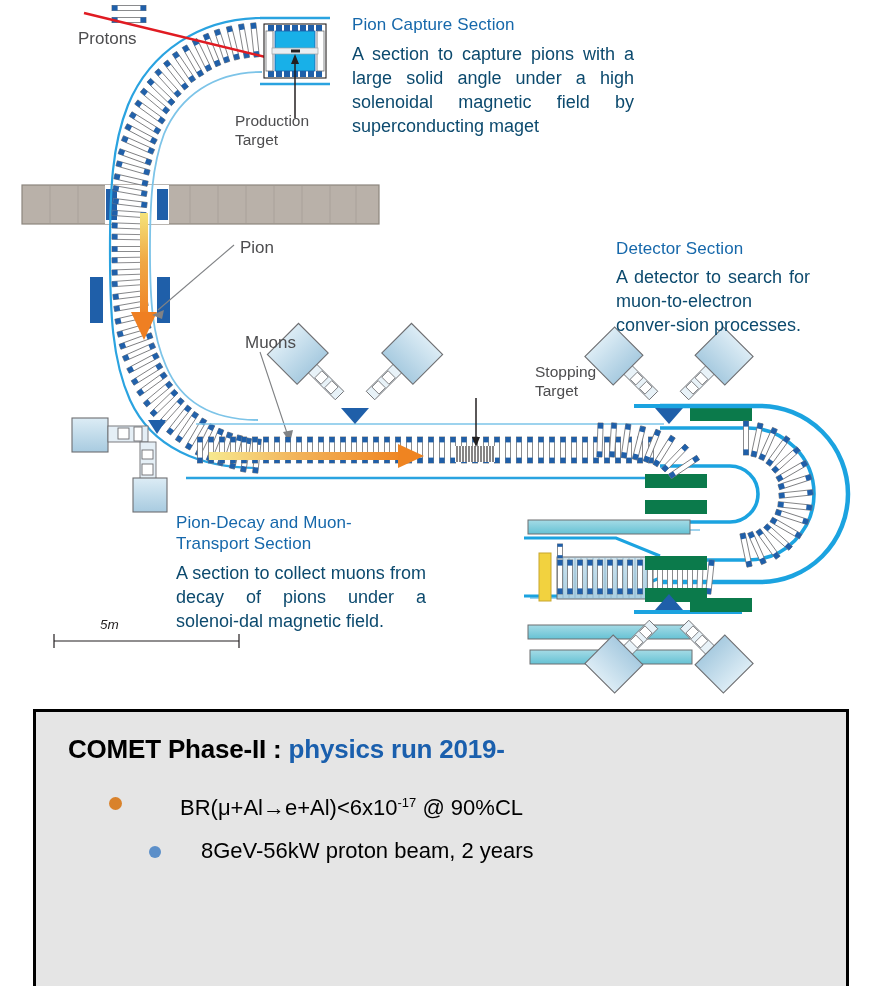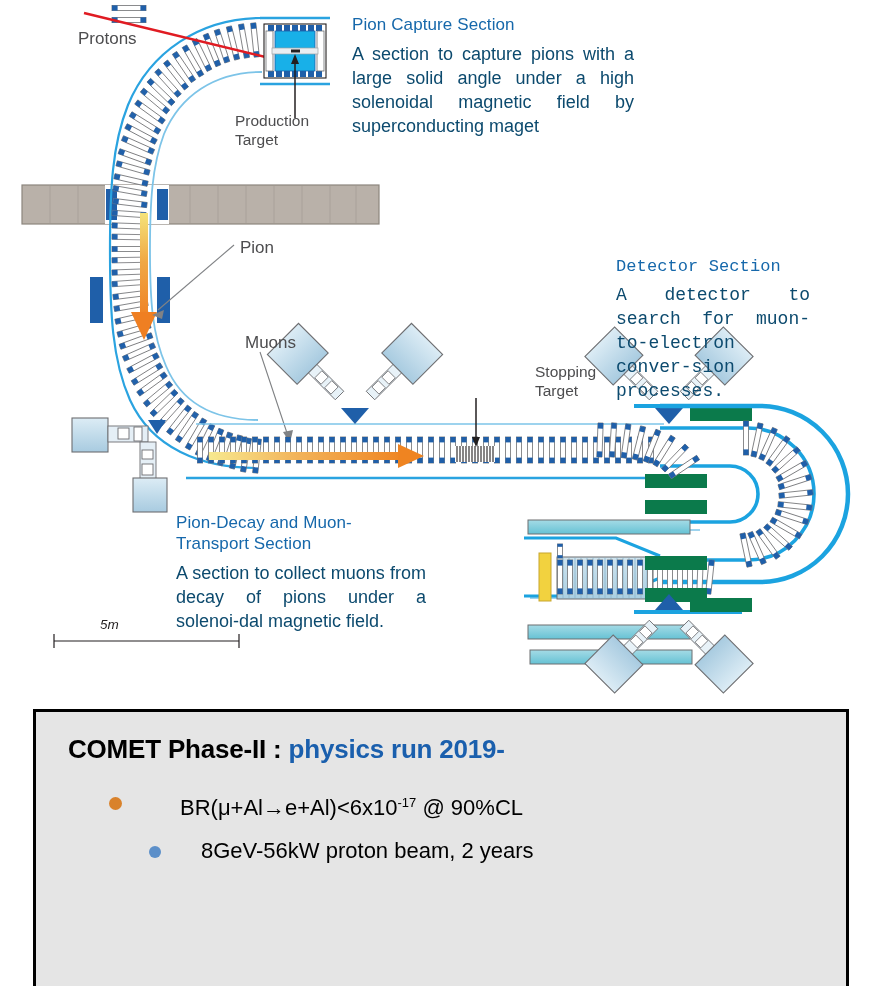--- a/index.html
+++ b/index.html
@@ -683,21 +683,21 @@
       <line x1="54" y1="634" x2="54" y2="648" stroke="#231f20" stroke-width="1.2"></line>
       <line x1="239" y1="634" x2="239" y2="648" stroke="#231f20" stroke-width="1.2"></line>
     </g>
   </svg>
 
   <div class="abs" style="left:352px; top:14px; width:282px;">
     <div class="sec-head">Pion Capture Section</div>
     <div class="sec-body" style="margin-top:7px;">A section to capture pions with a large solid angle under a high solenoidal magnetic field by superconducting maget</div>
   </div>
 
-  <div class="abs" style="left:616px; top:256px; width:194px;font-family:Liberation Mono, monospace;">
+  <div class="abs" style="left:616px; top:238px; width:194px;">
     <div class="sec-head">Detector Section</div>
     <div class="sec-body" style="margin-top:6px;">A detector to search for muon-to-electron conver-sion processes.</div>
   </div>
 
   <div class="abs" style="left:176px; top:512px; width:250px;">
     <div class="sec-head" style="width:230px;">Pion-Decay and Muon-Transport Section</div>
     <div class="sec-body" style="margin-top:7px;">A section to collect muons from decay of pions under a solenoi-dal magnetic field.</div>
   </div>
 
   <div class="abs diag-label big" style="left:78px; top:29px;">Protons</div>

